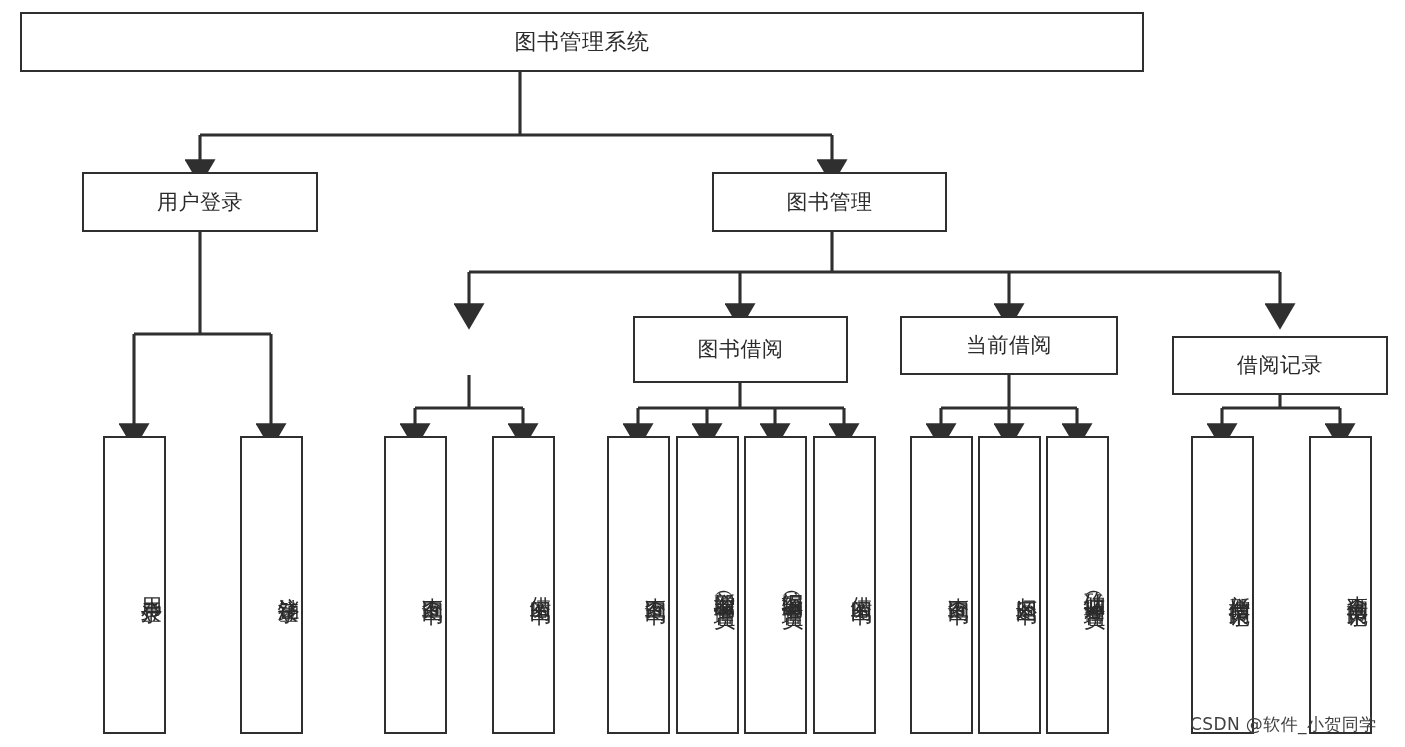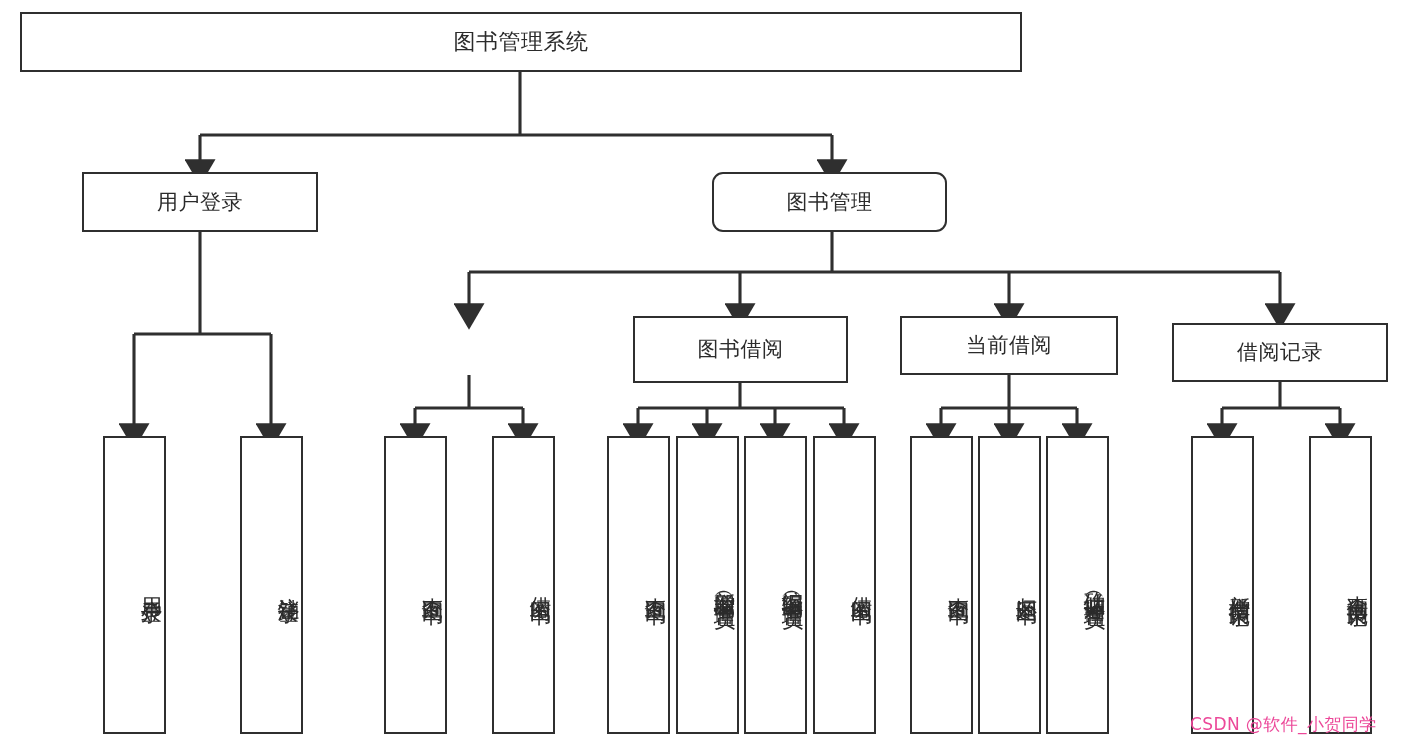--- a/index.html
+++ b/index.html
@@ -55,21 +55,21 @@
     align-items: flex-start;
   }
   .node-label {
     display: block;
   }
   #root-node {
     font-size: 22px;
   }
   #watermark {
     position: absolute;
-    color: #ec4899;
+    color: #404040;
     font-size: 17px;
     white-space: nowrap;
     letter-spacing: 0.4px;
     user-select: none;
   }
 </style>
 </head>
 <body>
 
 <div id="diagram-root">
@@ -117,38 +117,38 @@
       <path d="M1009,408 L1009,427" marker-end="url(#arrow)"></path>
       <path d="M1077,408 L1077,427" marker-end="url(#arrow)"></path>
 
       <path d="M1280,375 L1280,408"></path>
       <path d="M1222,408 L1340,408"></path>
       <path d="M1222,408 L1222,427" marker-end="url(#arrow)"></path>
       <path d="M1340,408 L1340,427" marker-end="url(#arrow)"></path>
     </g>
   </svg>
 
-  <div class="node horizontal" id="root-node" style="left:20px; top:12px; width:1002px; height:60px;">
+  <div class="node horizontal" id="root-node" style="left:20px; top:12px; width:1124px; height:60px;">
     <span class="node-label">图书管理系统</span>
   </div>
 
   <div class="node horizontal" style="left:82px; top:172px; width:236px; height:60px;">
     <span class="node-label">用户登录</span>
   </div>
-  <div class="node horizontal" style="left:712px; top:172px; width:235px; height:60px;border-radius:11px;">
+  <div class="node horizontal" style="left:712px; top:172px; width:235px; height:60px;">
     <span class="node-label">图书管理</span>
   </div>
 
   <div class="node horizontal" style="left:633px; top:316px; width:215px; height:67px;">
     <span class="node-label">图书借阅</span>
   </div>
   <div class="node horizontal" style="left:900px; top:316px; width:218px; height:59px;">
     <span class="node-label">当前借阅</span>
   </div>
-  <div class="node horizontal" style="left:1172px; top:323px; width:216px; height:59px;">
+  <div class="node horizontal" style="left:1172px; top:336px; width:216px; height:59px;">
     <span class="node-label">借阅记录</span>
   </div>
 
   <div class="node vertical" style="left:103px; top:436px; width:63px; height:298px;">
     <span class="node-label">用户登录</span>
   </div>
   <div class="node vertical" style="left:240px; top:436px; width:63px; height:298px;">
     <span class="node-label">注销登录</span>
   </div>
 

